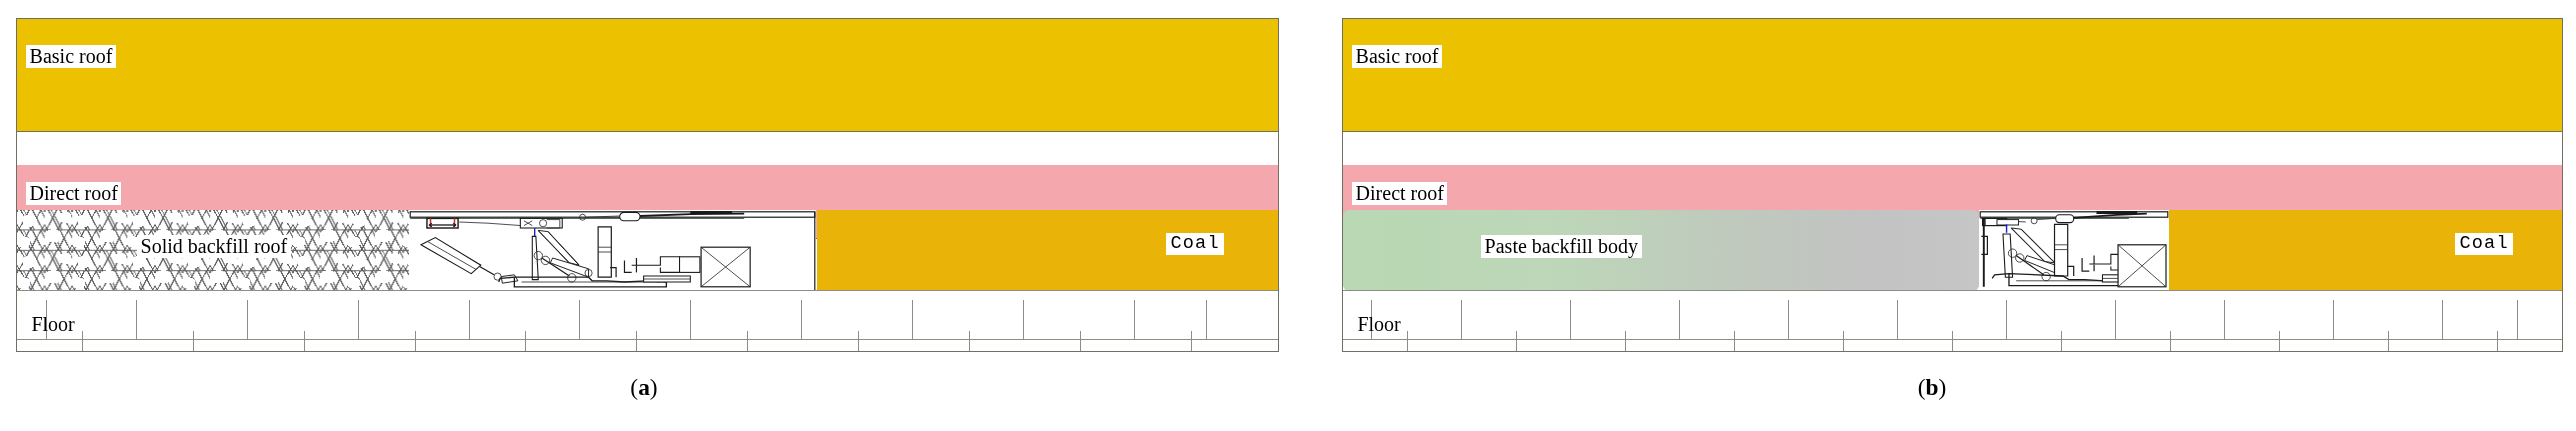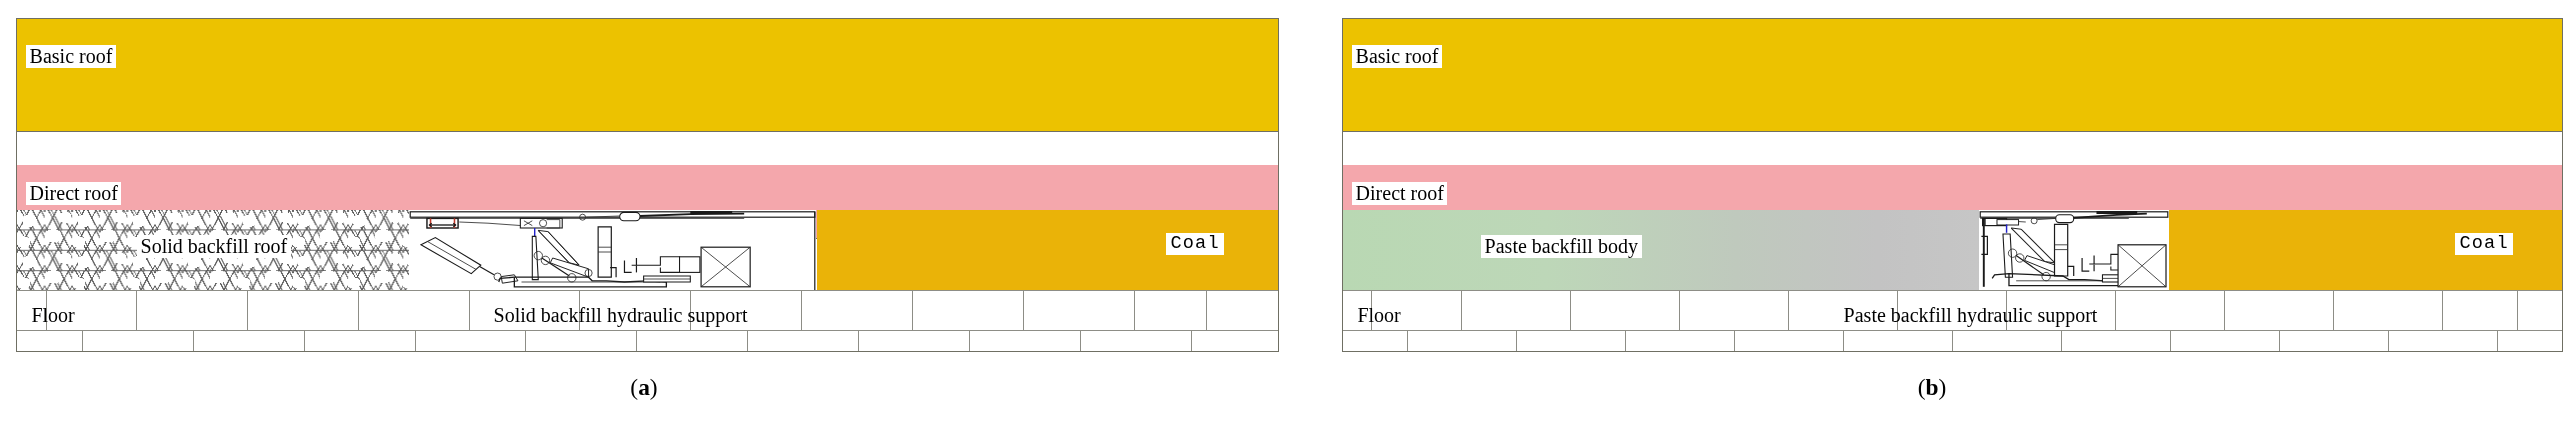--- a/index.html
+++ b/index.html
@@ -82,21 +82,21 @@
   .paste {
     background-image: linear-gradient(90deg, #b9d8b3 0%, #bdd7b8 32%, #bfc9bd 62%, #c3c3c3 84%, #c6c6c6 100%);
   }
 
   .coal { background: #eab308; }
 
   .support-zone { background: #ffffff; }
 
   
   .brick-row { position: absolute; left: 0; right: 0; }
-  .brick-row.upper { top: 0; height: 40px; border-bottom: 1.2px solid #8d8d86; }
+  .brick-row.upper { top: 9px; height: 40px; border-bottom: 1.2px solid #8d8d86; }
   .brick-row.lower { top: 40px; bottom: 0; }
   .brick-row .seg {
     position: absolute; top: 0; bottom: 0;
     border-right: 1.2px solid #8d8d86;
   }
 
   
   .support-art { position: absolute; inset: 0; }
   .support-art svg { width: 100%; height: 100%; display: block; }
 
@@ -219,21 +219,20 @@
           <div class="seg" style="left:231px;width:111px;"></div>
           <div class="seg" style="left:342px;width:111px;"></div>
           <div class="seg" style="left:452px;width:111px;"></div>
           <div class="seg" style="left:563px;width:111px;"></div>
           <div class="seg" style="left:674px;width:111px;"></div>
           <div class="seg" style="left:785px;width:111px;"></div>
           <div class="seg" style="left:896px;width:111px;"></div>
           <div class="seg" style="left:1007px;width:111px;"></div>
           <div class="seg" style="left:1118px;width:72px;"></div>
           <span class="label" style="left:10.8px; top:13px; background:transparent;">Floor</span>
-          <span class="label" style="left:473px; top:13px; background:transparent;">Solid backfill hydraulic support</span>
         </div>
         <div class="brick-row lower">
           <div class="seg" style="left:0;    width:66px;"></div>
           <div class="seg" style="left:66px;width:111px;"></div>
           <div class="seg" style="left:177px;width:111px;"></div>
           <div class="seg" style="left:288px;width:111px;"></div>
           <div class="seg" style="left:398px;width:111px;"></div>
           <div class="seg" style="left:509px;width:111px;"></div>
           <div class="seg" style="left:620px;width:111px;"></div>
           <div class="seg" style="left:731px;width:111px;"></div>
@@ -254,21 +253,21 @@
       <div class="layer basic-roof">
         <span class="label" style="left:9px; top:26px;">Basic roof</span>
       </div>
 
       <div class="layer direct-roof">
         <span class="label" style="left:9px; top:17px;">Direct roof</span>
       </div>
 
       <div class="layer seam-row">
 
-        <div class="seam-block paste" style="left:0; width:636px;">
+        <div class="seam-block paste" style="left:0; width:636px;border-radius:6px;">
           <span class="label" style="left:138px; top:25px;">Paste backfill body</span>
         </div>
 
         <div class="seam-block support-zone" style="left:636px; width:190px;">
           <div class="support-art">
             <svg viewBox="0 0 317 135" preserveAspectRatio="none" aria-hidden="true">
               <g fill="none" stroke="#2b2b2b" stroke-width="1.4">
                 <rect x="2" y="3" width="313" height="9" fill="#ffffff" stroke="#1a1a1a" stroke-width="2"></rect>
                 <line x1="2" y1="14" x2="250" y2="14"></line>
 
@@ -333,21 +332,20 @@
           <div class="seg" style="left:228px;width:109px;"></div>
           <div class="seg" style="left:337px;width:109px;"></div>
           <div class="seg" style="left:446px;width:109px;"></div>
           <div class="seg" style="left:555px;width:109px;"></div>
           <div class="seg" style="left:664px;width:109px;"></div>
           <div class="seg" style="left:773px;width:109px;"></div>
           <div class="seg" style="left:882px;width:109px;"></div>
           <div class="seg" style="left:991px;width:109px;"></div>
           <div class="seg" style="left:1100px;width:75px;"></div>
           <span class="label" style="left:10.8px; top:13px; background:transparent;">Floor</span>
-          <span class="label" style="left:497px; top:13px; background:transparent;">Paste backfill hydraulic support</span>
         </div>
         <div class="brick-row lower">
           <div class="seg" style="left:0;    width:65px;"></div>
           <div class="seg" style="left:65px;width:109px;"></div>
           <div class="seg" style="left:174px;width:109px;"></div>
           <div class="seg" style="left:283px;width:109px;"></div>
           <div class="seg" style="left:392px;width:109px;"></div>
           <div class="seg" style="left:501px;width:109px;"></div>
           <div class="seg" style="left:610px;width:109px;"></div>
           <div class="seg" style="left:719px;width:109px;"></div>

